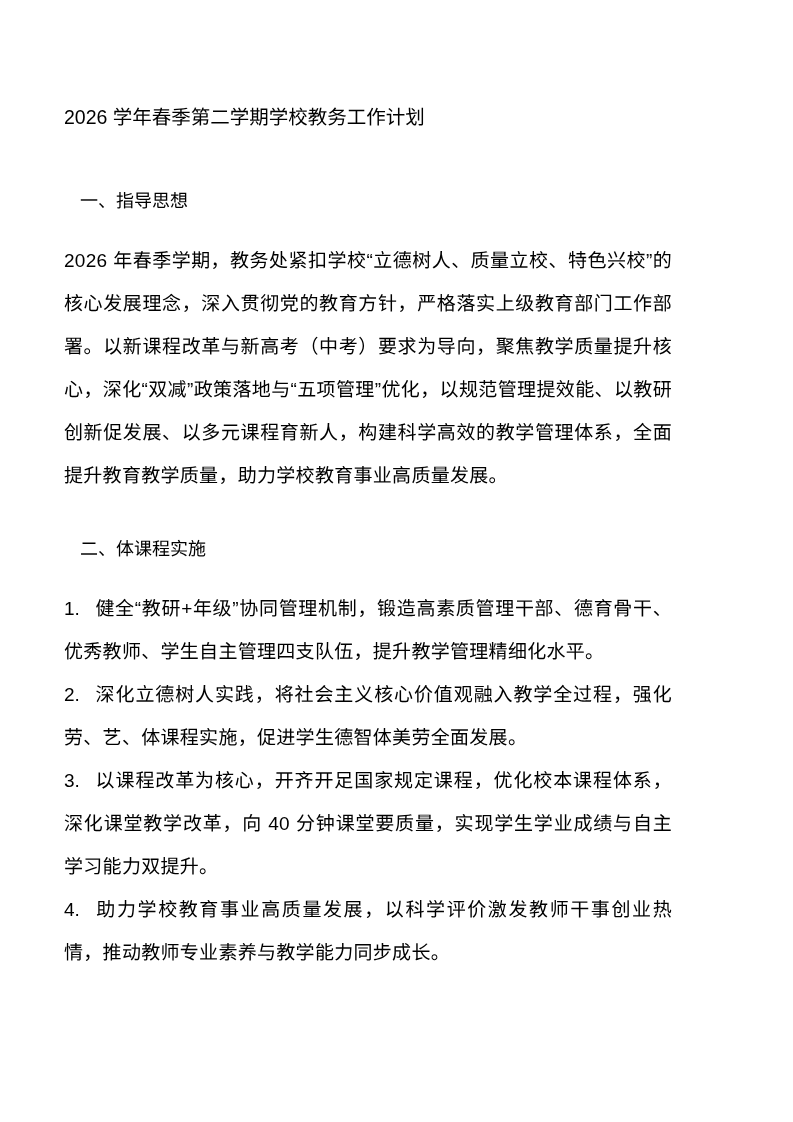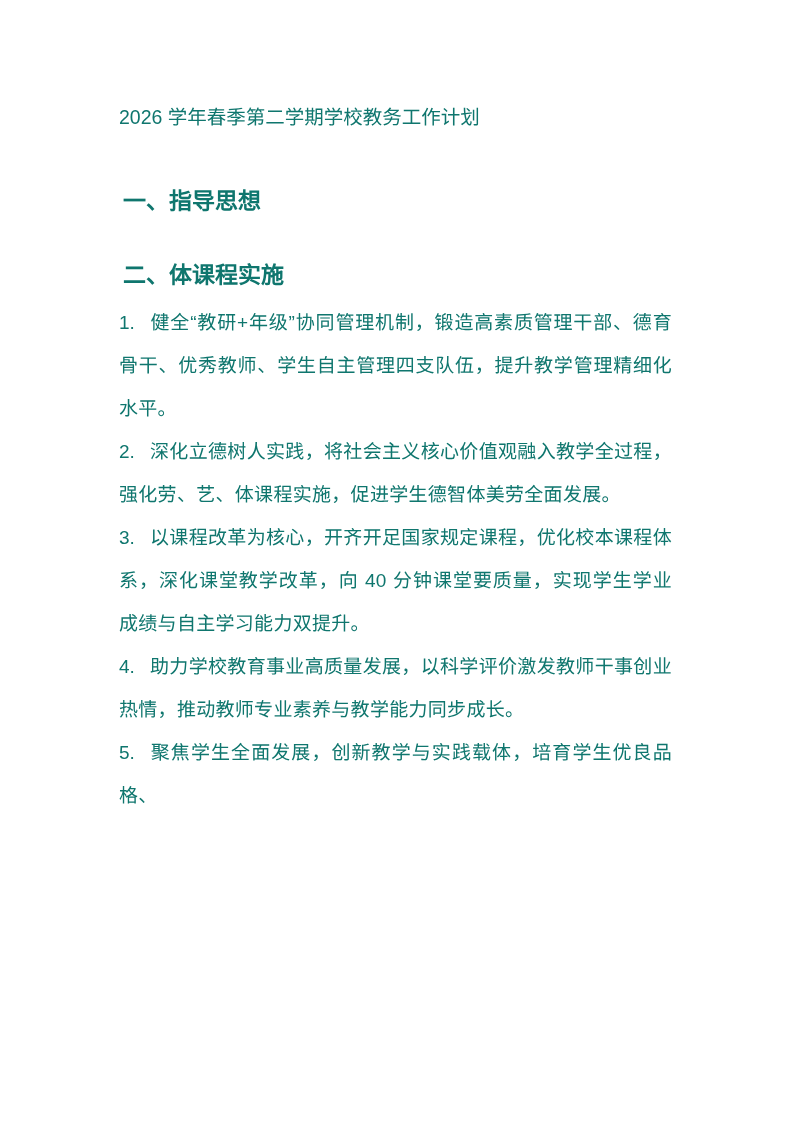--- a/index.html
+++ b/index.html
@@ -6,39 +6,39 @@
     margin: 0;
     padding: 0;
     background: #ffffff;
   }
   .page {
     position: relative;
     width: 793px;
     height: 1122px;
     background: #ffffff;
     box-sizing: border-box;
-    padding: 96px 121px 0 119px;
+    padding: 96px 121px 0 64px;
     overflow: hidden;
     font-family: "Liberation Sans", "DejaVu Sans", sans-serif;
-    color: #0f766e;
+    color: #000000;
     font-size: 19px;
     line-height: 43px;
     -webkit-font-smoothing: antialiased;
   }
   .doc-title {
     margin: 0;
     font-size: 19.5px;
     font-weight: normal;
     line-height: 43px;
     text-align: left;
   }
   .section-heading {
-    margin: 4px;
-    font-size: 23px;
-    font-weight: bold;
+    margin: 16px;
+    font-size: 18px;
+    font-weight: normal;
     line-height: 43px;
   }
   .heading-gap-1 { margin-top: 41px; }
   .heading-gap-2 { margin-top: 31px; }
   .body-par {
     margin: 0;
     text-align: justify;
     text-justify: inter-ideograph;
     letter-spacing: 0.3px;
   }
@@ -56,26 +56,26 @@
 </style>
 </head>
 <body>
 
 <div class="page">
 
   <h1 class="doc-title">2026 学年春季第二学期学校教务工作计划</h1>
 
   <h2 class="section-heading heading-gap-1">一、指导思想</h2>
 
+  <p class="body-par">2026 年春季学期，教务处紧扣学校“立德树人、质量立校、特色兴校”的核心发展理念，深入贯彻党的教育方针，严格落实上级教育部门工作部署。以新课程改革与新高考（中考）要求为导向，聚焦教学质量提升核心，深化“双减”政策落地与“五项管理”优化，以规范管理提效能、以教研创新促发展、以多元课程育新人，构建科学高效的教学管理体系，全面提升教育教学质量，助力学校教育事业高质量发展。</p>
 
   <h2 class="section-heading heading-gap-2">二、体课程实施</h2>
 
   <p class="list-item"><span class="item-num">1.</span><span>健全“教研+年级”协同管理机制，锻造高素质管理干部、德育骨干、优秀教师、学生自主管理四支队伍，提升教学管理精细化水平。</span></p>
 
   <p class="list-item"><span class="item-num">2.</span><span>深化立德树人实践，将社会主义核心价值观融入教学全过程，强化劳、艺、体课程实施，促进学生德智体美劳全面发展。</span></p>
 
   <p class="list-item"><span class="item-num">3.</span><span>以课程改革为核心，开齐开足国家规定课程，优化校本课程体系，深化课堂教学改革，向 40 分钟课堂要质量，实现学生学业成绩与自主学习能力双提升。</span></p>
 
   <p class="list-item"><span class="item-num">4.</span><span>助力学校教育事业高质量发展，以科学评价激发教师干事创业热情，推动教师专业素养与教学能力同步成长。</span></p>
 
-  <p class="list-item"><span class="item-num">5.</span><span>聚焦学生全面发展，创新教学与实践载体，培育学生优良品格、</span></p>
 
 </div>
 
 </body></html>

